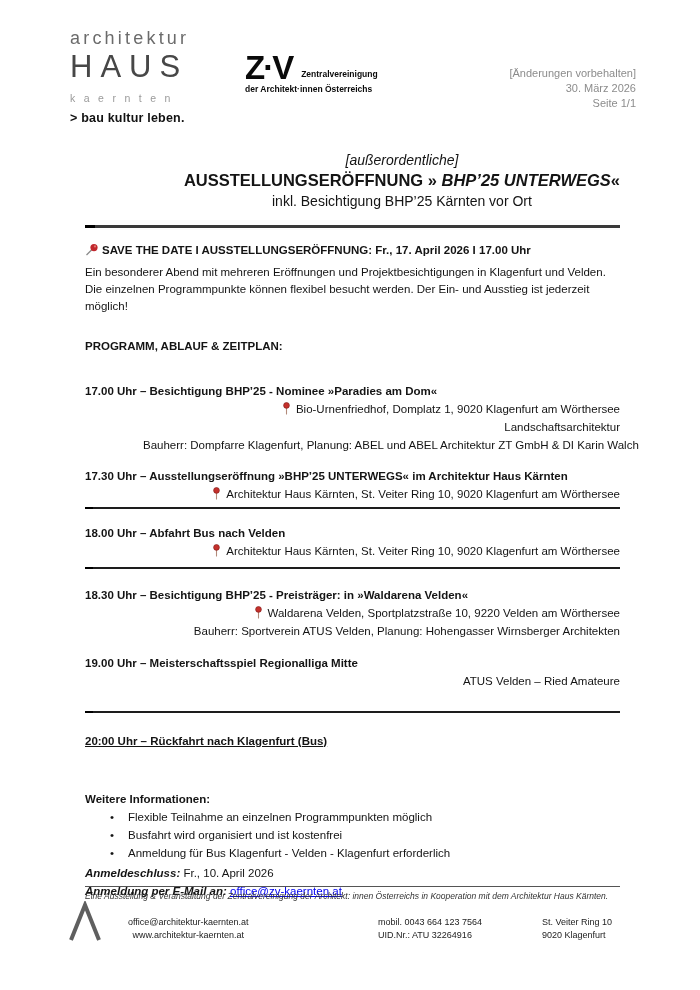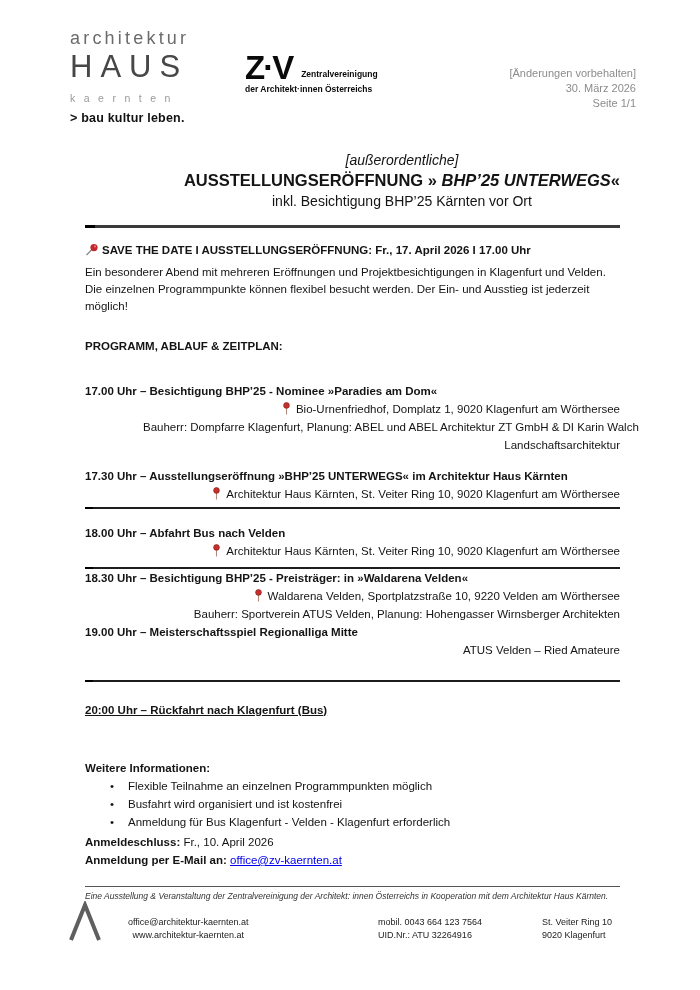--- a/index.html
+++ b/index.html
@@ -38,32 +38,32 @@
   .rule-thin  { height:2px; background:linear-gradient(to right,#000 0,#000 8px,#1d1d1d 8px); }
 
   .save-line { margin-top:13px; font-weight:bold; white-space:nowrap; }
   .intro-body { margin-top:5px; line-height:17px; }
   .program-heading { margin-top:22px; font-weight:bold; }
 
   .entry-title { font-weight:bold; white-space:nowrap; }
   .indent { margin-left:58px; white-space:nowrap;text-align:right; }
   .mt-e1 { margin-top:27px; } .mt-e2 { margin-top:13px; }
   .mt-r1 { margin-top:4px; }  .mt-e3 { margin-top:15px; }
-  .mt-r2 { margin-top:7px; }  .mt-e4 { }
-  .mt-e5 { } .mt-r3 { margin-top:21px; }
+  .mt-r2 { margin-top:7px; }  .mt-e4 { margin-top:17px; }
+  .mt-e5 { margin-top:14px; } .mt-r3 { margin-top:21px; }
   .mt-e6 { margin-top:19px;text-decoration:underline; }
 
   .pin { display:inline-block; width:9px; height:13px; margin-right:5px; vertical-align:-2px; }
   .pushpin { display:inline-block; width:14px; height:13px; margin-right:3px; vertical-align:-2px; }
 
   .info-heading { margin-top:40px; font-weight:bold; }
   .bullet { display:flex; padding-left:25px; }
   .bullet .dot { width:18px; flex:0 0 18px; }
   .deadline { margin-top:2px; }
-  .bold { font-weight:bold; }
+  .bold { font-weight:bold;font-style:italic; }
   a.mail-link { color:#0000ee; text-decoration:underline; }
 
   
   .footer-hairline { position:absolute; left:85px; width:535px; top:886px; border-top:1px solid #555; }
   .footer-note { position:absolute; left:85px; top:891px; width:560px; font-size:8.5px; font-style:italic; color:#333; white-space:nowrap; }
   .footer-logo { position:absolute; left:66px; top:901px; }
   .fcol { position:absolute; top:916px; font-size:9px; line-height:13px; color:#222; }
   .fcol1 { left:128px;text-align:center; } .fcol2 { left:378px; } .fcol3 { left:542px; }
 </style>
 </head>
@@ -112,22 +112,22 @@
     <div class="intro-body">Ein besonderer Abend mit mehreren Eröffnungen und Projektbesichtigungen in Klagenfurt und Velden. Die einzelnen Programmpunkte können flexibel besucht werden. Der Ein- und Ausstieg ist jederzeit möglich!</div>
     <div class="program-heading">PROGRAMM, ABLAUF &amp; ZEITPLAN:</div>
 
     <div class="entry-title mt-e1">17.00 Uhr – Besichtigung BHP’25 - Nominee »Paradies am Dom«</div>
     <div class="indent">
       <span class="pin"><svg width="9" height="13" viewBox="0 0 9 13">
             <line x1="4.5" y1="6" x2="4.5" y2="12.5" stroke="#b28a7a" stroke-width="1.1"></line>
             <circle cx="4.5" cy="3.4" r="2.9" fill="#c5302c" stroke="#7e1d1a" stroke-width="0.6"></circle>
           </svg></span><span>Bio-Urnenfriedhof, Domplatz 1, 9020 Klagenfurt am Wörthersee</span>
     </div>
+    <div class="indent">Landschaftsarchitektur</div>
     <div class="indent">Bauherr: Dompfarre Klagenfurt, Planung: ABEL und ABEL Architektur ZT GmbH &amp; DI Karin Walch</div>
-    <div class="indent">Landschaftsarchitektur</div>
 
     <div class="entry-title mt-e2">17.30 Uhr – Ausstellungseröffnung »BHP’25 UNTERWEGS« im Architektur Haus Kärnten</div>
     <div class="indent">
       <span class="pin"><svg width="9" height="13" viewBox="0 0 9 13">
             <line x1="4.5" y1="6" x2="4.5" y2="12.5" stroke="#b28a7a" stroke-width="1.1"></line>
             <circle cx="4.5" cy="3.4" r="2.9" fill="#c5302c" stroke="#7e1d1a" stroke-width="0.6"></circle>
           </svg></span><span>Architektur Haus Kärnten, St. Veiter Ring 10, 9020 Klagenfurt am Wörthersee</span>
     </div>
 
     <div class="rule rule-thin mt-r1"></div>

